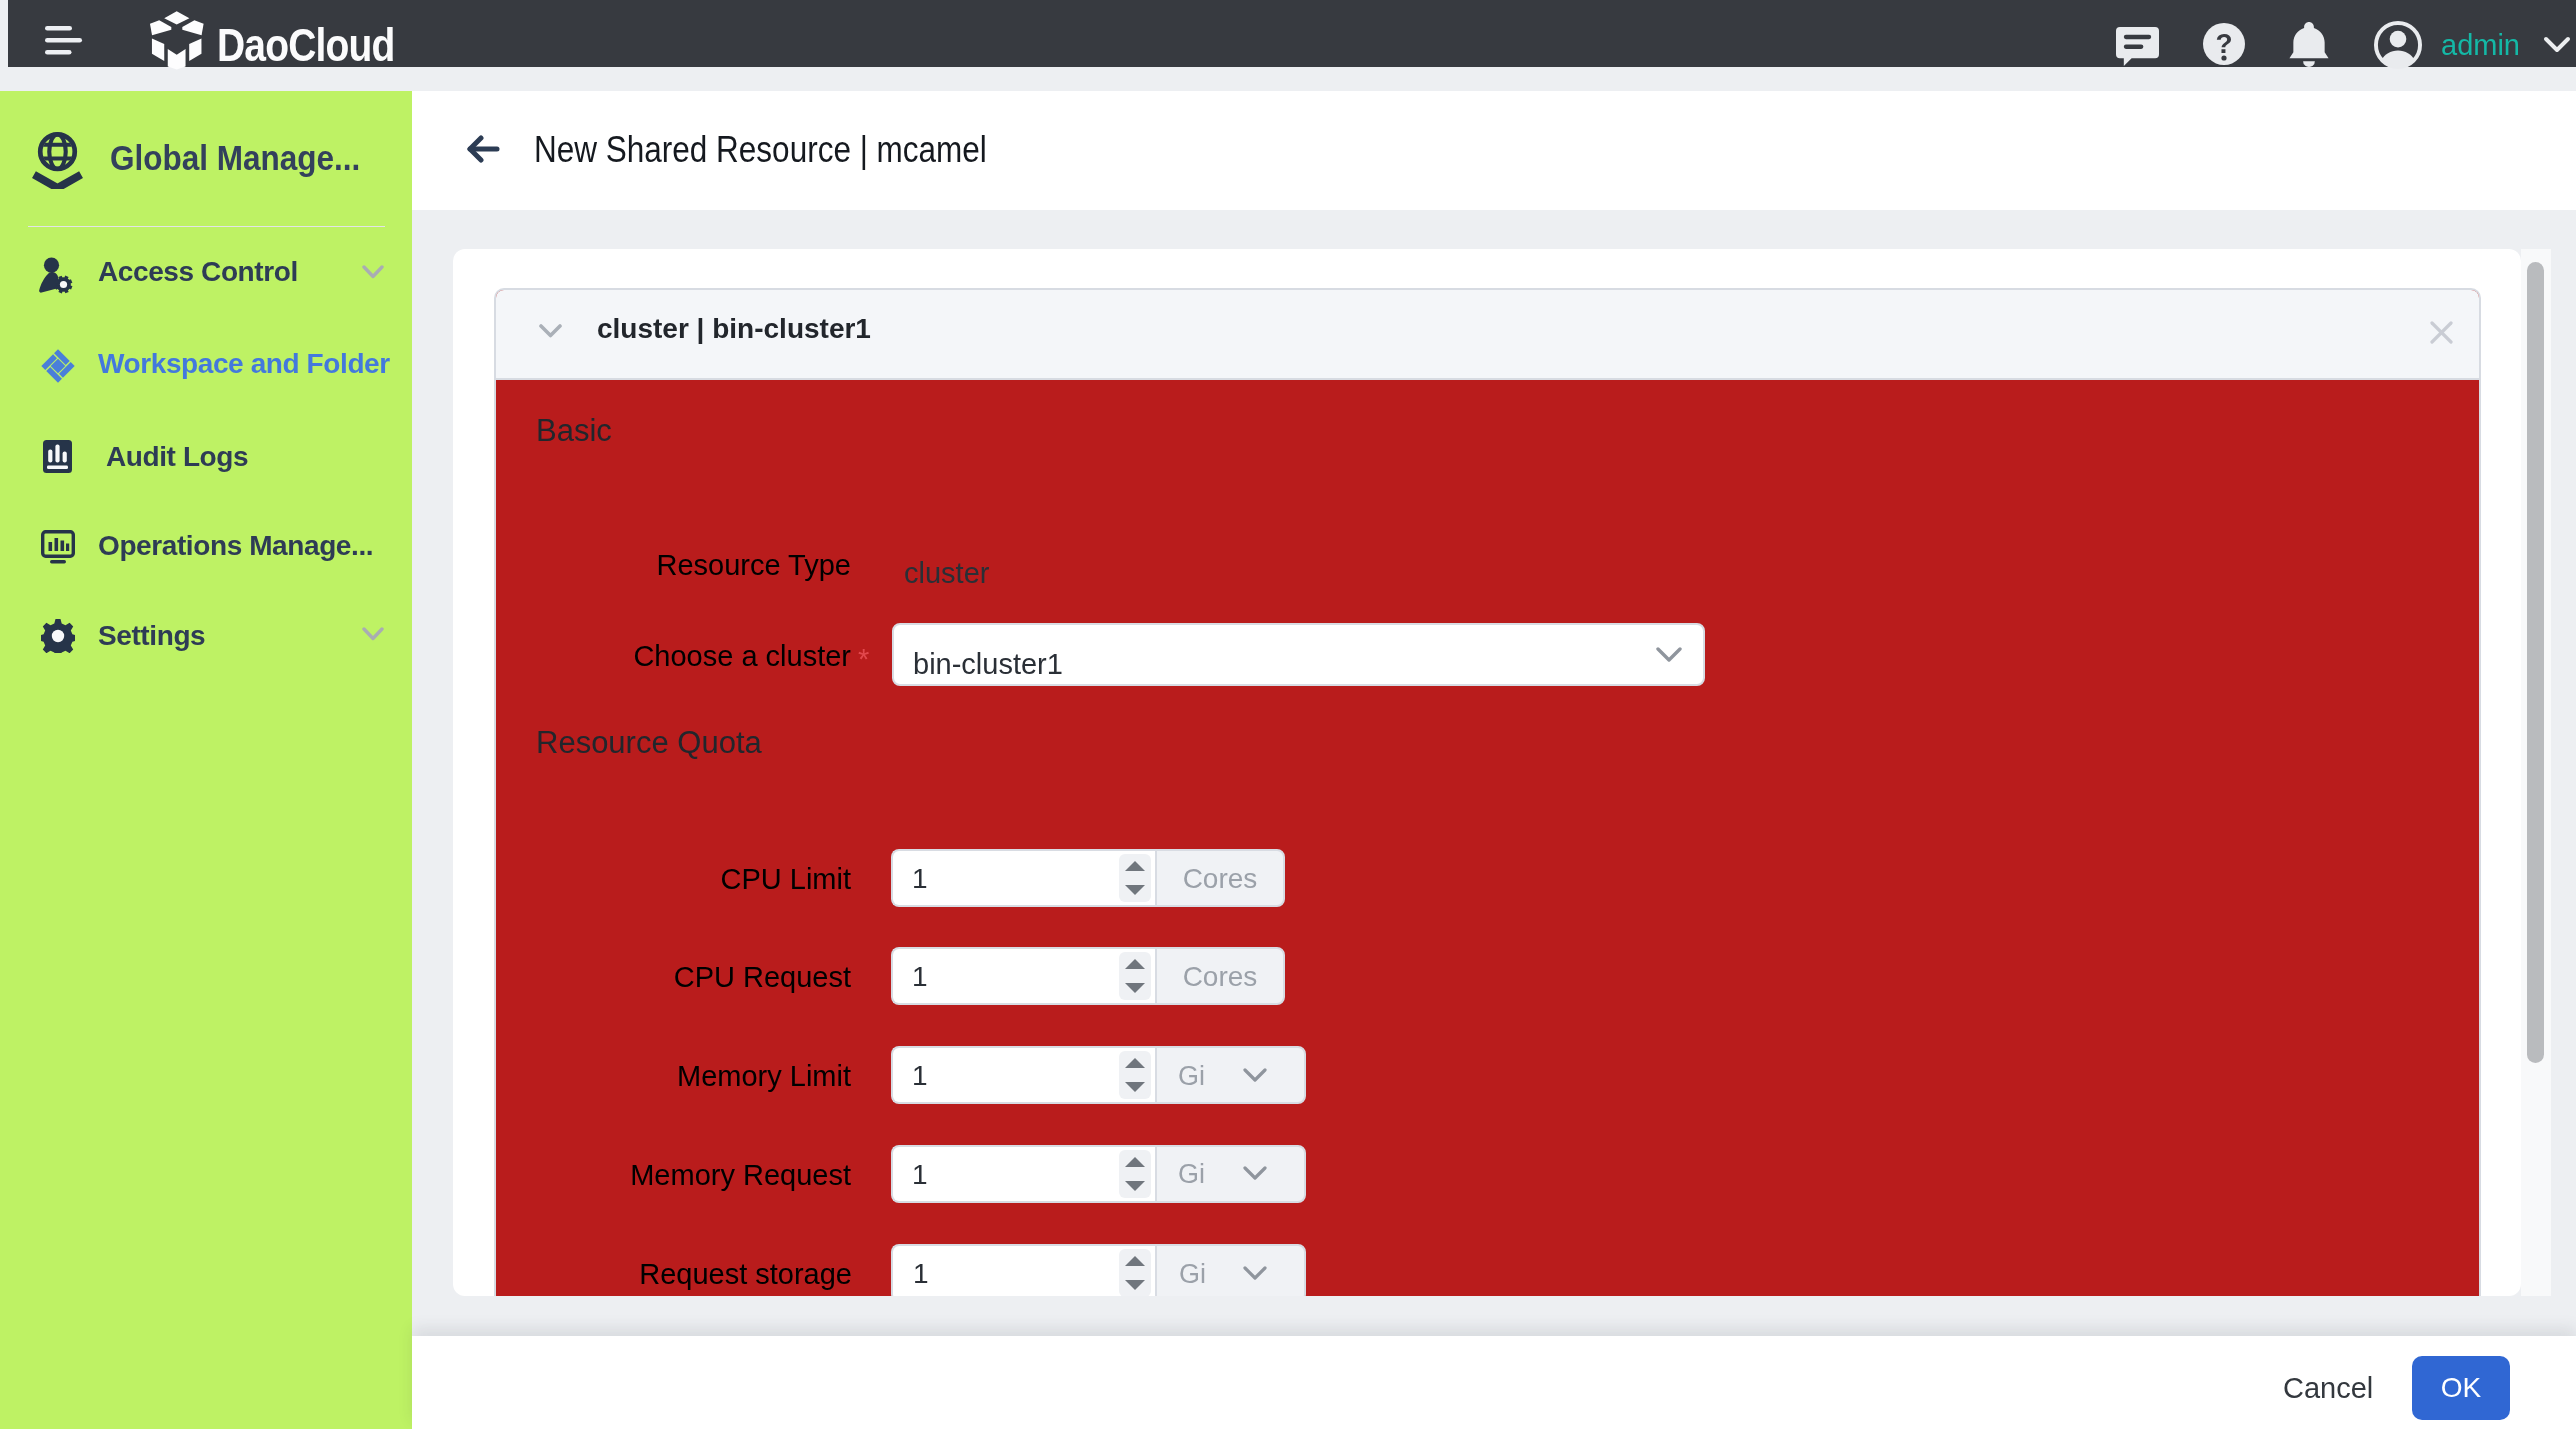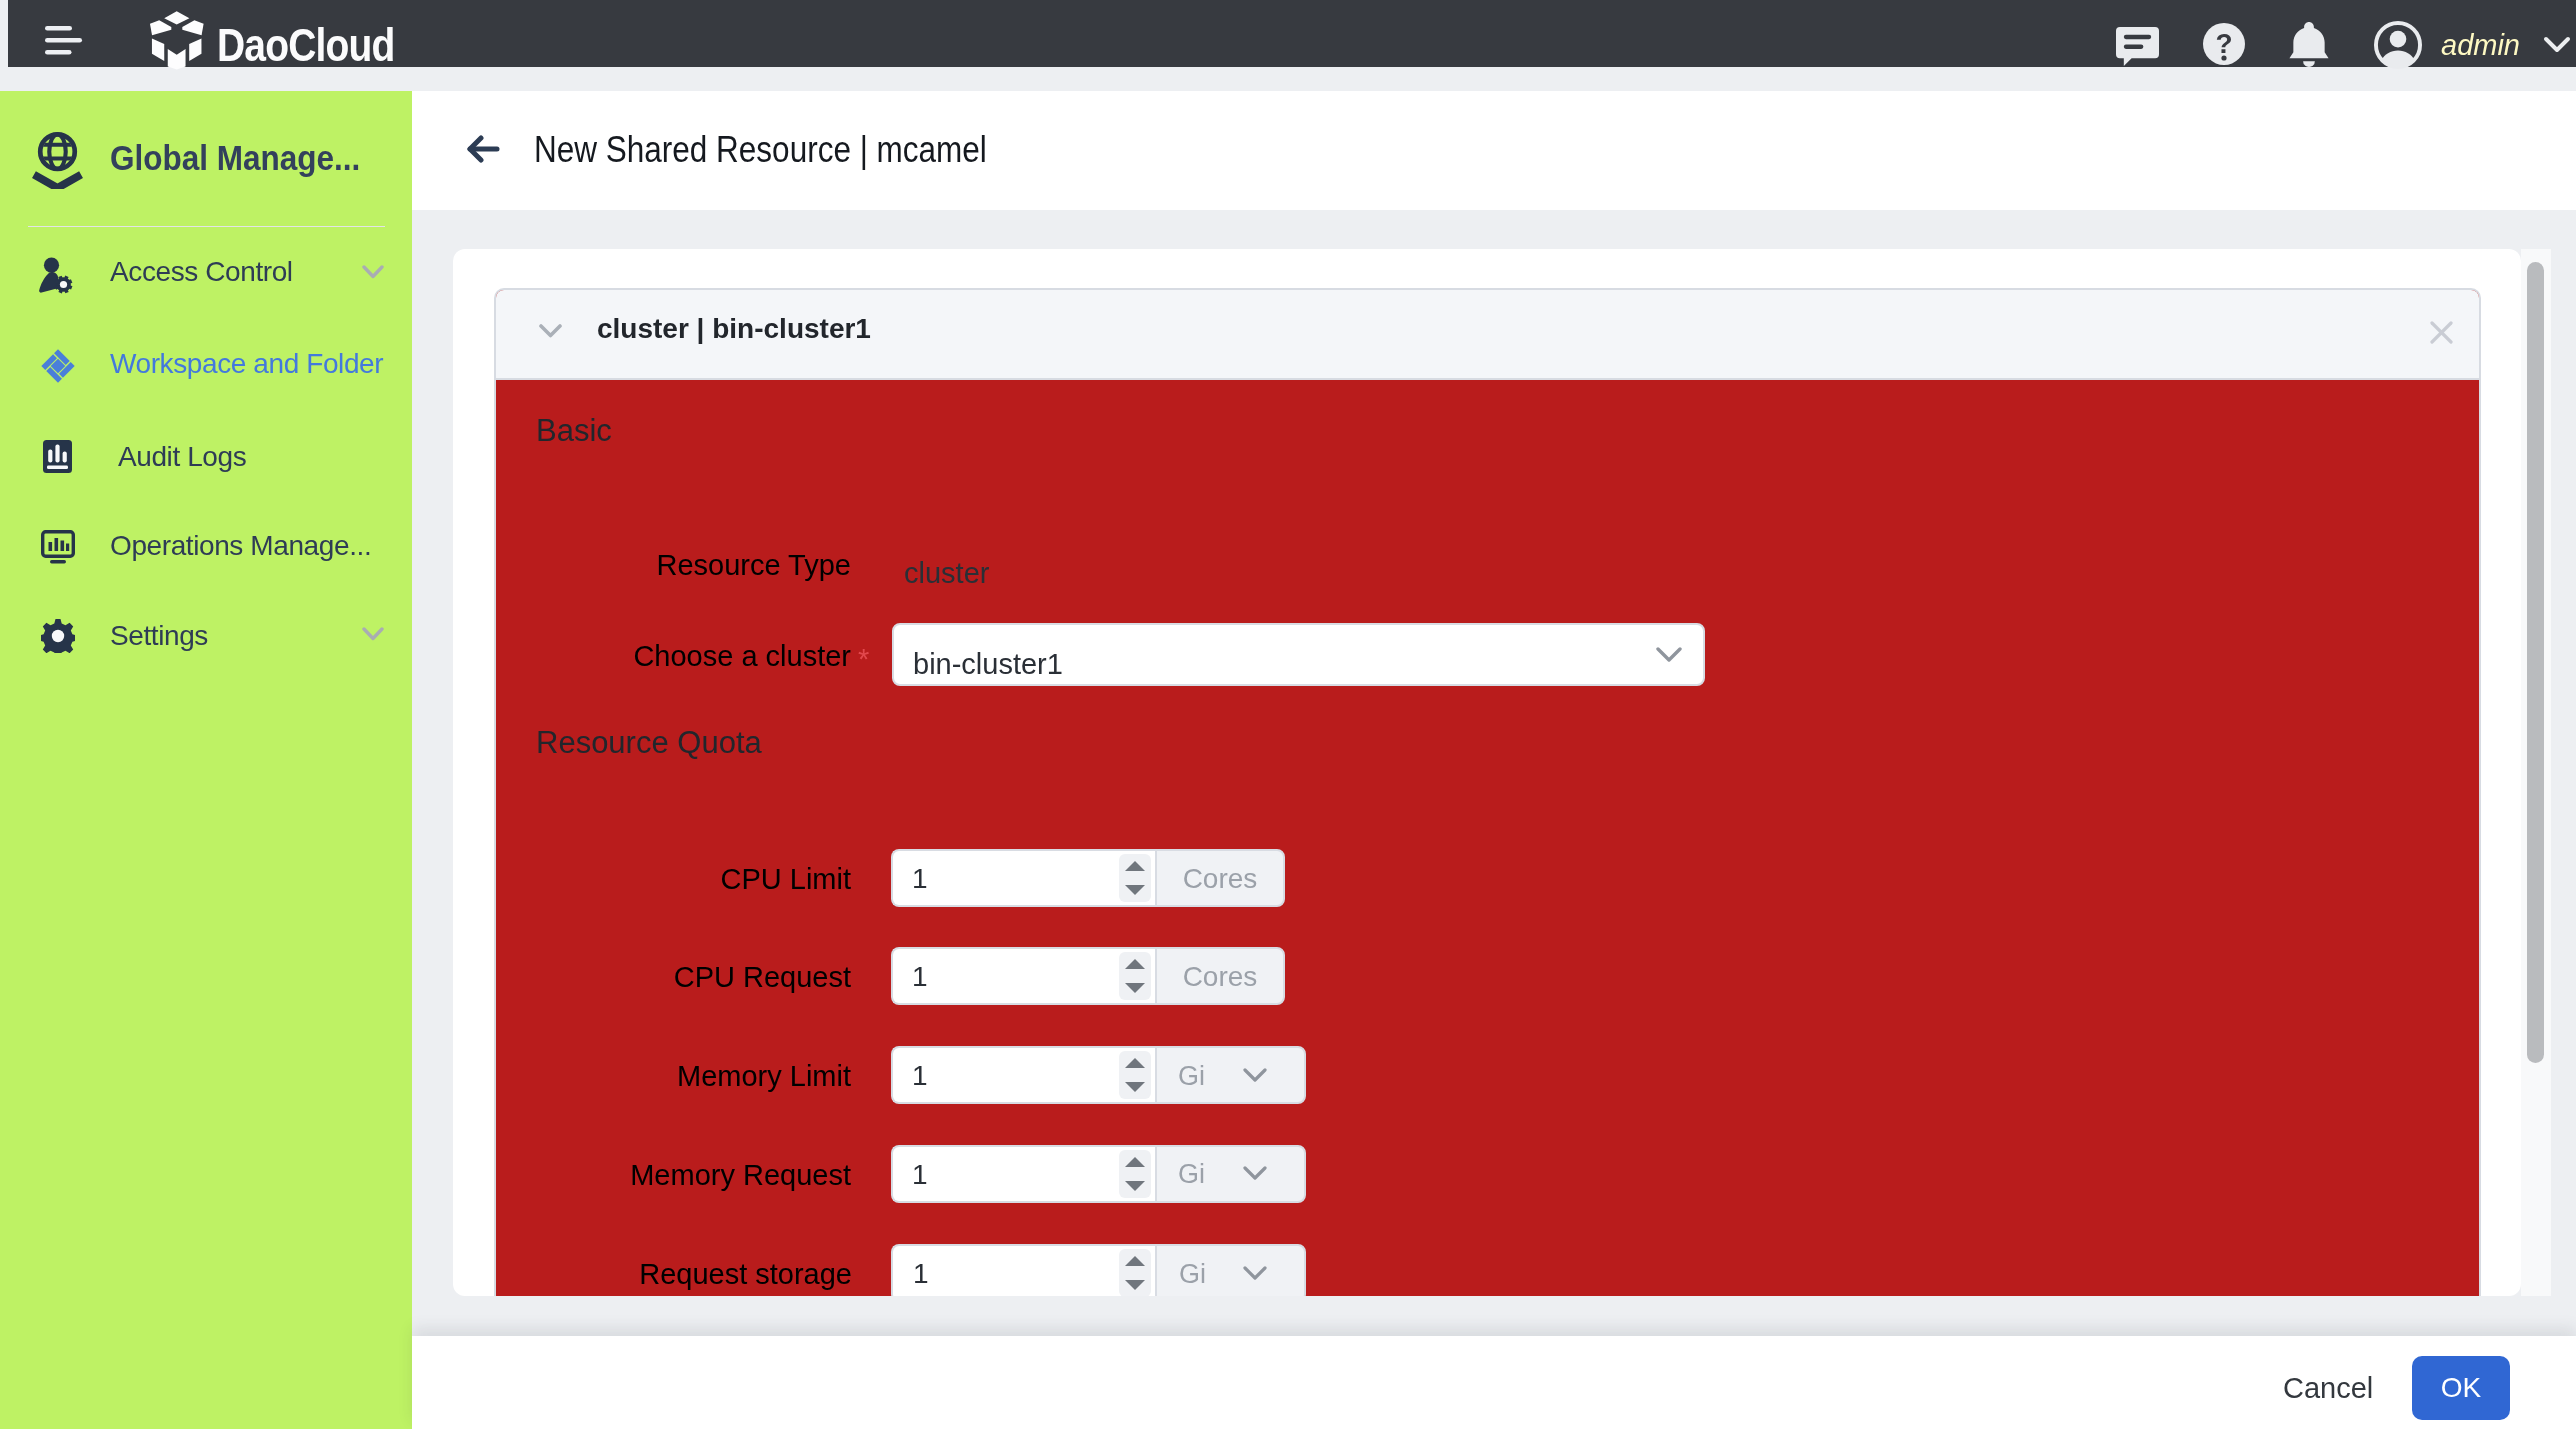--- a/index.html
+++ b/index.html
@@ -3,27 +3,27 @@
 <meta charset="utf-8">
 <style>
   * { margin:0; padding:0; box-sizing:border-box; }
   html,body { width:2576px; height:1429px; overflow:hidden; }
   body { font-family:"Liberation Sans", sans-serif; position:relative; background:#edeff2; -webkit-font-smoothing:antialiased; }
   .abs { position:absolute; }
 
   
   .topbar { position:absolute; left:8px; top:0; width:2576px; height:67px; background:#373a40; }
   .dao-text { position:absolute; left:209px; top:17px; font-size:47px; font-weight:bold; color:#fbfbfc; letter-spacing:-1px; transform:scaleX(0.83); transform-origin:left center; }
-  .admin { position:absolute; left:2433px; top:29px; font-size:29px; color:#fef9c3;font-style:italic; }
+  .admin { position:absolute; left:2433px; top:29px; font-size:29px; color:#14b8a6; }
 
   
   .sidebar { position:absolute; left:0; top:91px; width:412px; height:1338px; background:#bef264; }
   .sb-head-text { position:absolute; left:110px; top:47px; font-size:35px; font-weight:bold; color:#33415c; transform:scaleX(0.9); transform-origin:left center; }
   .sb-div { position:absolute; left:28px; top:135px; width:357px; height:1px; background:#e2e4e8; }
-  .sb-item { position:absolute; left:110px; font-size:28px; color:#2e3c55; font-weight:400; letter-spacing:-0.4px; }
+  .sb-item { position:absolute; left:98px; font-size:28px; color:#2e3c55; font-weight:700; letter-spacing:-0.4px; }
   .sb-blue { color:#4379dd; }
 
   
   .titlebar { position:absolute; left:412px; top:91px; width:2164px; height:119px; background:#fff; }
   .page-title { position:absolute; left:534px; top:129px; font-size:36px; font-weight:500; color:#15191f; transform:scaleX(0.875); transform-origin:left center; }
 
   
   .card { position:absolute; left:453px; top:249px; width:2068px; height:1047px; background:#fff; border-radius:12px; }
   .track { position:absolute; left:2521px; top:249px; width:30px; height:1047px; background:#f8f9fa; }
   .thumb { position:absolute; left:2527px; top:262px; width:17px; height:801px; background:#b9bbbe; border-radius:9px; }

